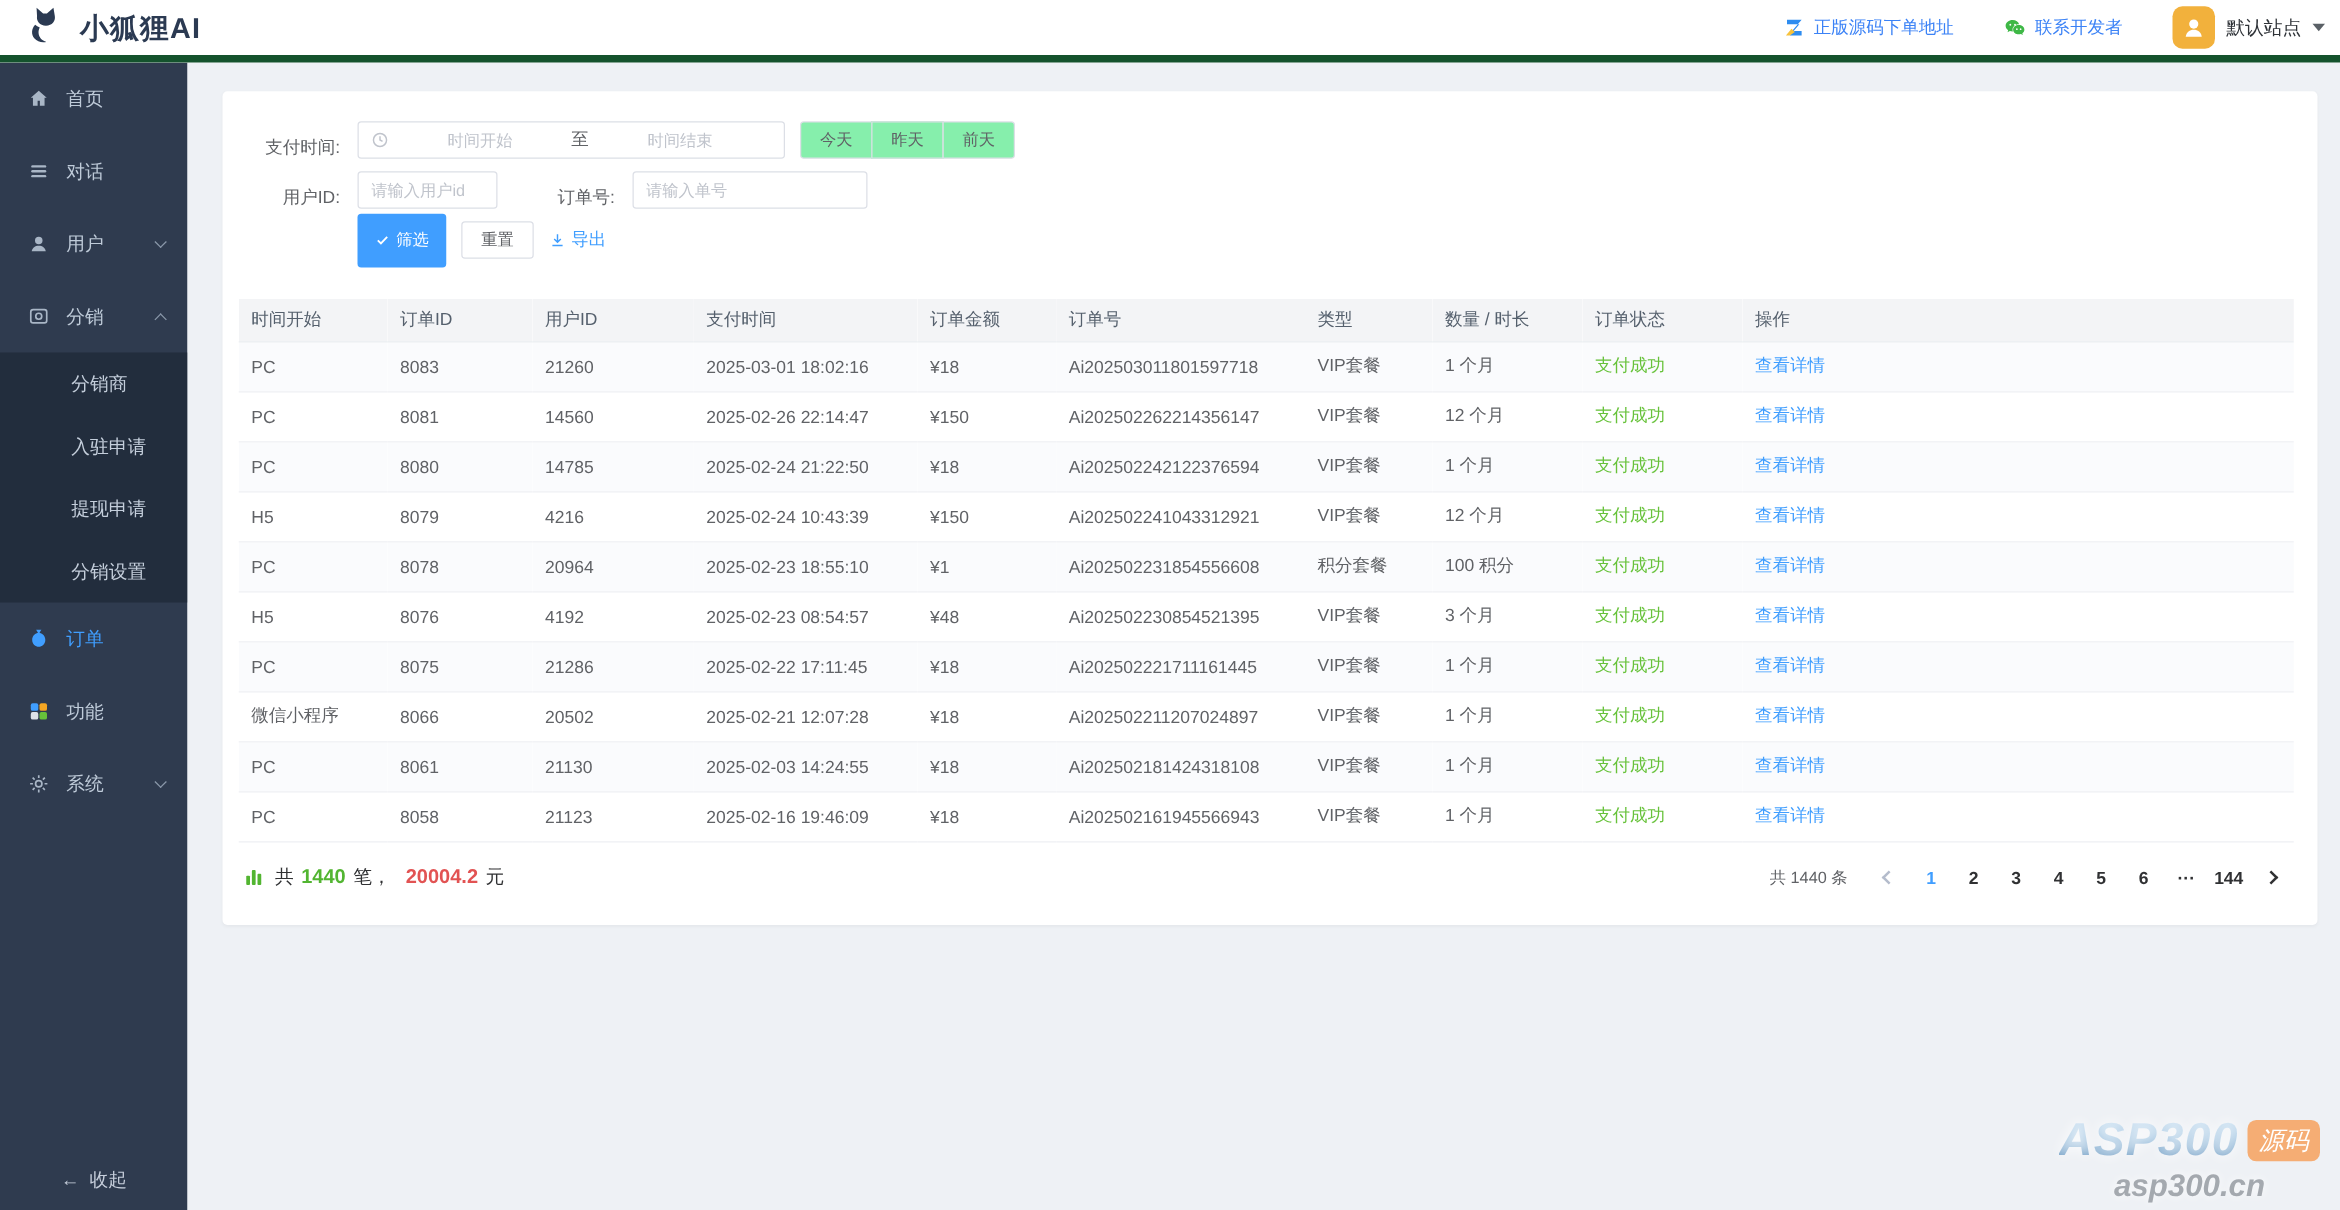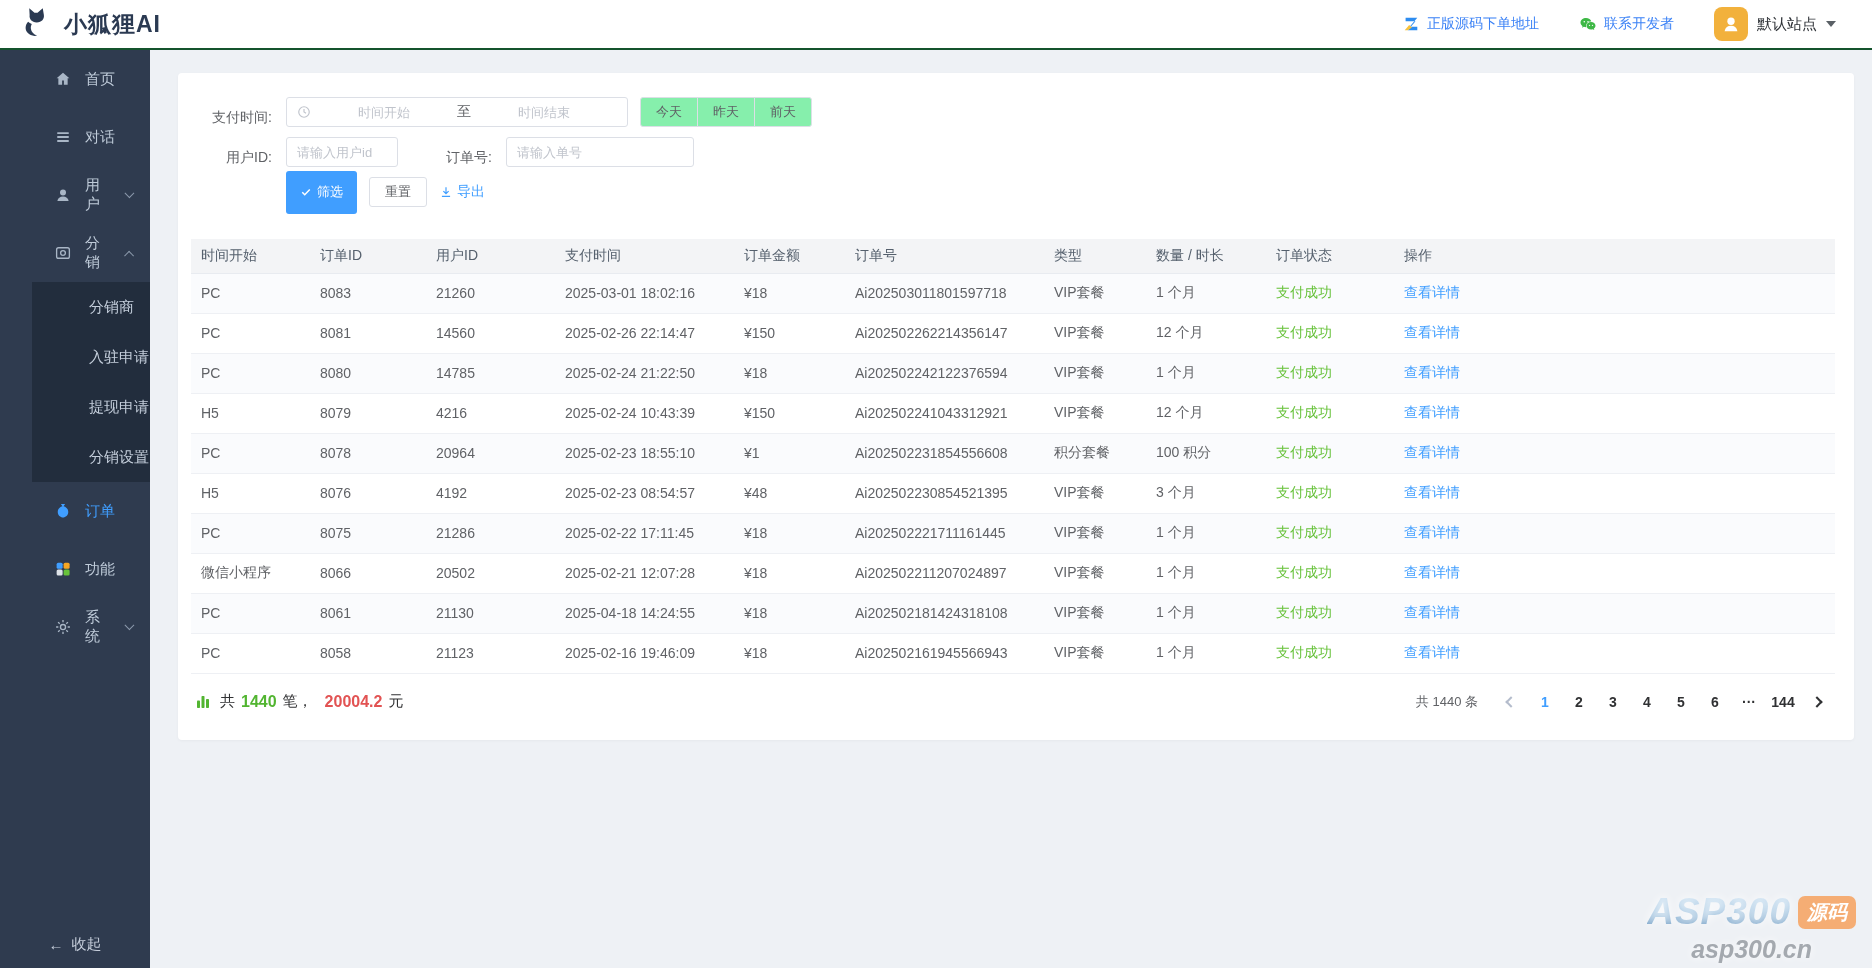--- a/index.html
+++ b/index.html
@@ -1,35 +1,35 @@
 <!DOCTYPE html>
 <html><head>
 <meta charset="utf-8">
 <style>
   * { margin:0; padding:0; box-sizing:border-box; }
   html,body { width:1872px; height:968px; }
   body { position:relative; overflow:hidden; font-family:"Liberation Sans","DejaVu Sans",sans-serif; background:#eef1f5; }
 
   
   .top-header { position:absolute; top:0; left:0; width:100%; height:50px; background:#fff;
-    display:flex; align-items:center; justify-content:space-between; padding:0 36px 0 18px;
-    border-bottom:2px solid #14532d; z-index:5; }
+    display:flex; align-items:center; justify-content:space-between; padding:0 12px 0 18px;
+    border-bottom:6px solid #14532d; z-index:5; }
   .logo { display:flex; align-items:center; gap:10px; }
   .logo svg { width:36px; height:36px; }
   .logo-text { font-size:23px; font-weight:600; color:#2b3a52; letter-spacing:1px; }
   .header-right { display:flex; align-items:center; gap:40px; }
   .hlink { display:flex; align-items:center; gap:7px; color:#3b82f6; font-size:14px; cursor:pointer; text-decoration:none; }
   .hlink svg { width:18px; height:18px; }
   .site-select { display:flex; align-items:center; gap:9px; font-size:15px; color:#2f3338; cursor:pointer; }
   .avatar { width:34px; height:34px; border-radius:8px; background:#f2b13c; display:flex; align-items:center; justify-content:center; }
   .avatar svg { width:22px; height:22px; }
   .caret-down { width:0; height:0; border-left:5px solid transparent; border-right:5px solid transparent; border-top:6px solid #5a6066; }
 
   
-  .sidebar { position:absolute; top:50px; left:0; bottom:0; width:150px; background:#2f3b4f; color:#bfcbd9;padding-left:32px; }
+  .sidebar { position:absolute; top:50px; left:0; bottom:0; width:150px; background:#2f3b4f; color:#bfcbd9; }
   .side-item { height:58px; display:flex; align-items:center; padding-left:22px; gap:13px; font-size:15px; cursor:pointer; }
   .side-item svg { width:18px; height:18px; flex:none; }
   .side-item.active { color:#409eff; }
   .submenu { background:#222d3d; }
   .sub-item { height:50px; display:flex; align-items:center; padding-left:57px; font-size:15px; color:#c4cedb; cursor:pointer; }
   .chev { width:7px; height:7px; border-left:1.6px solid #8b99ab; border-bottom:1.6px solid #8b99ab; margin-left:auto; margin-right:18px; }
   .chev.down { transform:rotate(-45deg); margin-top:-4px; }
   .chev.up { transform:rotate(135deg); margin-top:4px; }
   .collapse-btn { position:absolute; bottom:14px; left:0; right:0; display:flex; align-items:center; justify-content:center; gap:8px; color:#c6cedb; font-size:15px; cursor:pointer; }
 
@@ -87,21 +87,21 @@
   .pg { min-width:30px; height:28px; display:inline-flex; align-items:center; justify-content:center; font-size:14px; font-weight:600; color:#303133; cursor:pointer; }
   .pg.is-active { color:#409eff; }
 
   
   .watermark { position:absolute; right:16px; bottom:4px; text-align:center; }
   .wm-top { display:flex; align-items:center; justify-content:flex-end; gap:7px; }
   .wm-brand { font-size:37px; font-weight:900; font-style:italic; letter-spacing:1px;
     color:#7fa9cc; background:linear-gradient(180deg,#d9eaf7 0%,#9dc2e0 45%,#5d8db8 100%);
     -webkit-background-clip:text; background-clip:text; -webkit-text-fill-color:transparent;
     text-shadow:0 0 10px rgba(255,255,255,.95); }
-  .wm-badge { background:#f5ad74; color:#fff; border-radius:7px; padding:3px 9px; font-size:20px; font-weight:700; font-style:italic; }
+  .wm-badge { background:#f5ad74; color:#fff; border-radius:7px; padding:3px 9px; font-size:20px; font-weight:400; font-style:italic; }
   .wm-domain { color:#a4a9af; font-size:25px; font-weight:700; font-style:italic; margin-top:2px; text-shadow:0 0 8px rgba(255,255,255,.9); }
 </style>
 </head>
 <body>
 
 <header class="top-header">
   <div class="logo">
     <svg viewBox="0 0 48 48" fill="#2b3a52">
       <path d="M15 3l7 6h4l7-6 1.5 9c.8 5-2.8 10-9.5 10s-10.3-5-9.5-10L15 3z"></path>
       <path d="M13.5 21c-4 4-4.5 10.5-.7 14.8 3 3.4 8 4.9 12.7 3.6-4.9-1.6-7.8-4.8-8.3-9-.3-2.2.1-4.4 1.2-6.4-1.9-.7-3.6-1.7-4.9-3z"></path>
@@ -390,21 +390,21 @@
             <td>VIP套餐</td>
             <td>1 个月</td>
             <td class="st">支付成功</td>
             <td class="act"><a>查看详情</a></td>
           </tr>
 
           <tr>
             <td>PC</td>
             <td>8061</td>
             <td>21130</td>
-            <td>2025-04-18 14:24:55</td>
+            <td>2025-02-03 14:24:55</td>
             <td>¥18</td>
             <td>Ai202502181424318108</td>
             <td>VIP套餐</td>
             <td>1 个月</td>
             <td class="st">支付成功</td>
             <td class="act"><a>查看详情</a></td>
           </tr>
 
           <tr>
             <td>PC</td>

